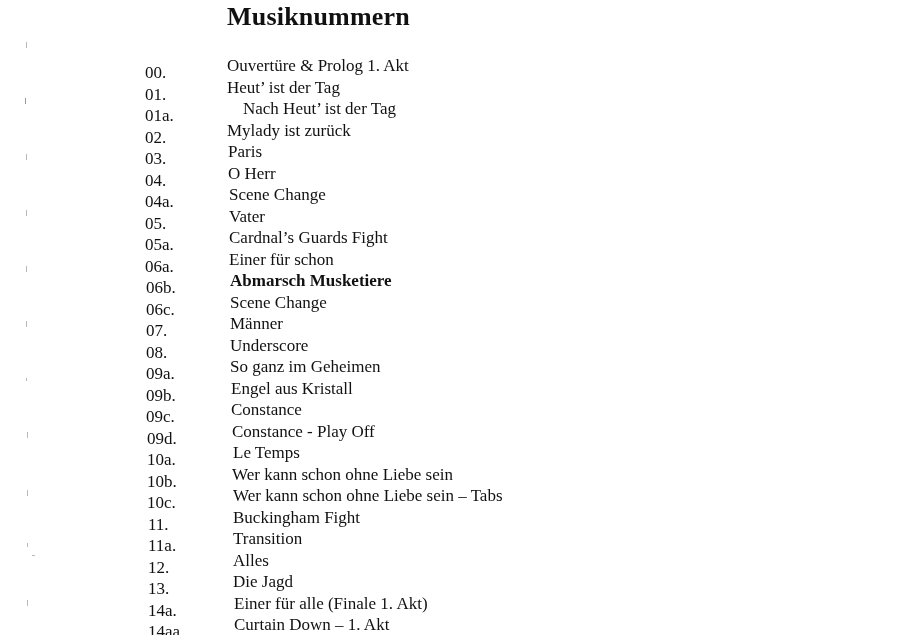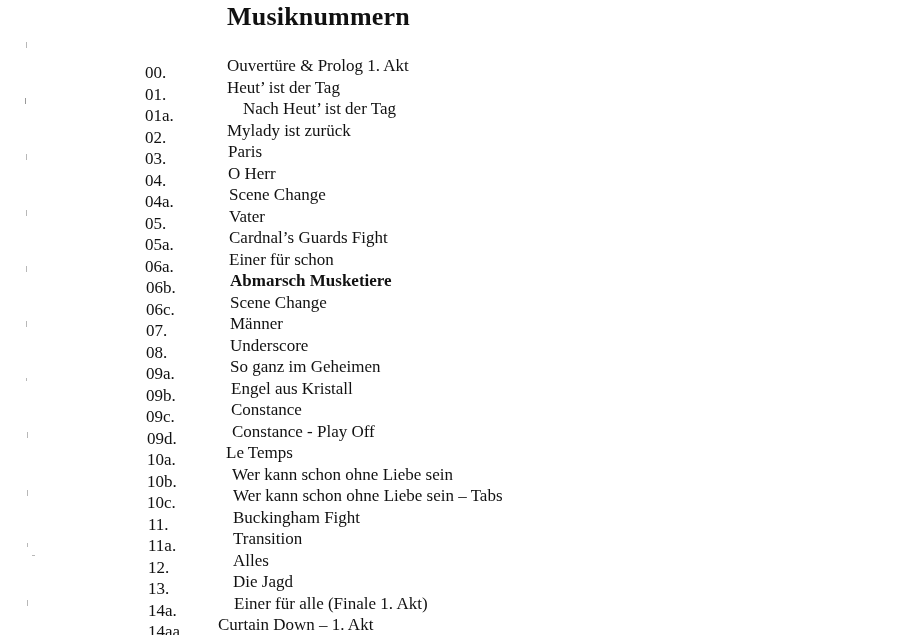--- a/index.html
+++ b/index.html
@@ -128,21 +128,21 @@
   <div class="row" style="top:399px; left:146px;">
       <span class="num">09c.</span>
       <span class="title" style="left:85px;">Constance</span>
     </div>
   <div class="row" style="top:420.5px; left:147px;">
       <span class="num">09d.</span>
       <span class="title" style="left:85px;">Constance - Play Off</span>
     </div>
   <div class="row" style="top:442px; left:147px;">
       <span class="num">10a.</span>
-      <span class="title" style="left:79px;">Le Temps</span>
+      <span class="title" style="left:86px;">Le Temps</span>
     </div>
   <div class="row" style="top:463.5px; left:147px;">
       <span class="num">10b.</span>
       <span class="title" style="left:85px;">Wer kann schon ohne Liebe sein</span>
     </div>
   <div class="row" style="top:485px; left:147px;">
       <span class="num">10c.</span>
       <span class="title" style="left:86px;">Wer kann schon ohne Liebe sein – Tabs</span>
     </div>
   <div class="row" style="top:506.5px; left:148px;">
@@ -160,21 +160,21 @@
   <div class="row" style="top:571px; left:148px;">
       <span class="num">13.</span>
       <span class="title" style="left:85px;">Die Jagd</span>
     </div>
   <div class="row" style="top:592.5px; left:148px;">
       <span class="num">14a.</span>
       <span class="title" style="left:86px;">Einer für alle (Finale 1. Akt)</span>
     </div>
   <div class="row" style="top:614px; left:148px;">
       <span class="num">14aa.</span>
-      <span class="title" style="left:70px;">Curtain Down – 1. Akt</span>
+      <span class="title" style="left:86px;">Curtain Down – 1. Akt</span>
     </div>
 </div>
 
 <div class="margin-mark" style="left:26px; top:42px;"></div>
 <div class="margin-mark" style="left:25px; top:98px; background:#999;"></div>
 <div class="margin-mark" style="left:26px; top:154px;"></div>
 <div class="margin-mark" style="left:26px; top:210px;"></div>
 <div class="margin-mark" style="left:26px; top:266px;"></div>
 <div class="margin-mark" style="left:26px; top:321px;"></div>
 <div class="margin-mark" style="left:26px; top:378px; height:3px;"></div>

